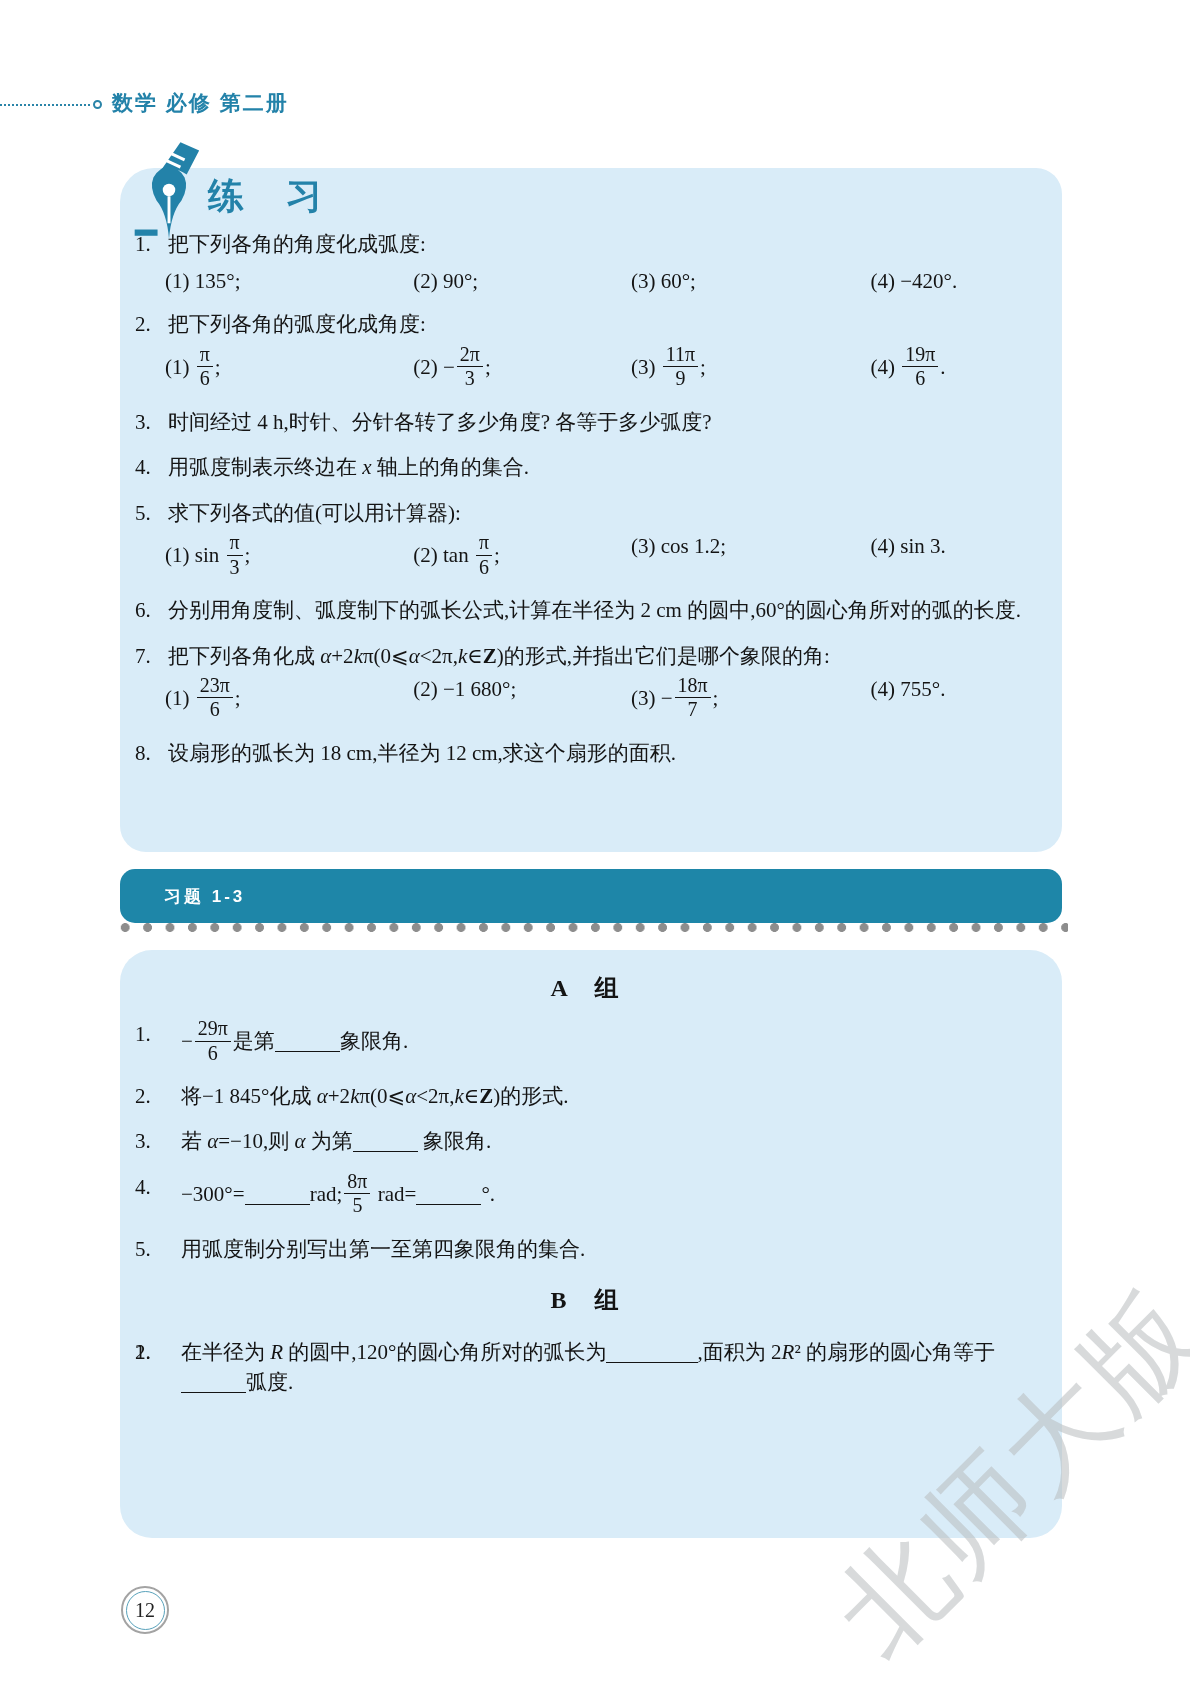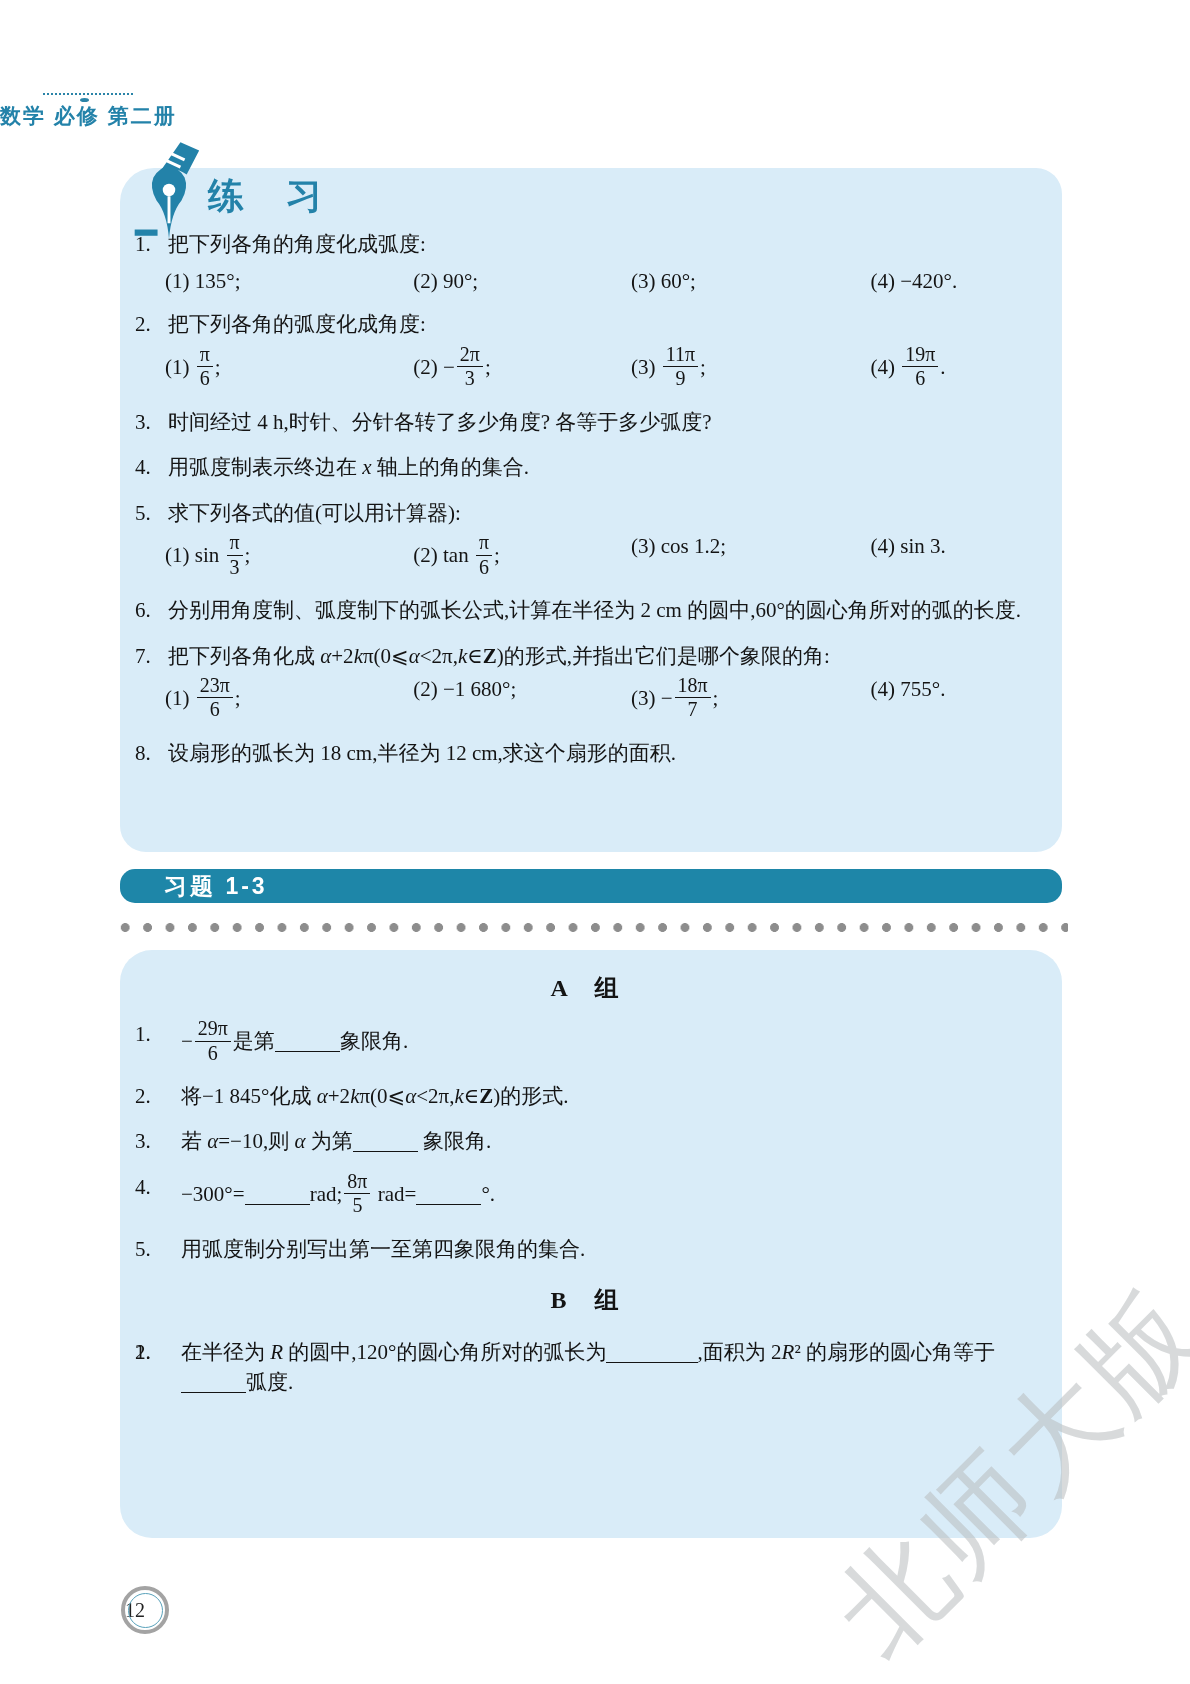--- a/index.html
+++ b/index.html
@@ -3,21 +3,21 @@
 <meta charset="utf-8">
 <style>
   * { margin:0; padding:0; box-sizing:border-box; }
   html,body { background:#ffffff; }
   .page {
     position:relative; width:1190px; height:1684px; background:#fff; overflow:hidden;
     font-family:"Liberation Serif","DejaVu Serif",serif; color:#141414;
   }
 
   
-  .hdr { position:absolute; top:90px; left:0; height:26px; display:flex; align-items:center;flex-direction:column; }
+  .hdr { position:absolute; top:90px; left:0; height:26px; display:flex; align-items:center; }
   .hdr-line { width:90px; border-top:2px dotted #2a84a8; margin-top:3px; }
   .hdr-ring { width:9px; height:9px; border:2px solid #2a84a8; border-radius:50%; background:#fff; margin:3px 10px 0 3px; }
   .hdr-title { font-family:"Liberation Sans","DejaVu Sans",sans-serif; font-weight:bold; font-size:21px; color:#2382a9; letter-spacing:2px; }
 
   
   .panel { position:absolute; left:120px; width:942px; background:#d9ecf8; }
   .practice-panel { top:168px; height:684px; border-radius:34px 26px 26px 26px; padding:46px 26px 0 15px; }
   .problem-panel  { top:950px; height:588px; border-radius:32px; padding:18px 26px 0 15px; }
 
   .pen-icon { position:absolute; left:134px; top:138px; width:70px; height:104px; z-index:3; }
@@ -33,34 +33,34 @@
   .cols.fr { margin-top:6px; }
 
   .frac { display:inline-block; vertical-align:middle; text-align:center; line-height:1.08; font-size:0.95em; margin:0 2px; transform:translateY(-2px); }
   .fnum { display:block; padding:0 3px 1px; border-bottom:1.6px solid #141414; }
   .fden { display:block; padding-top:1px; }
   .mvar { font-style:italic; font-family:"Liberation Serif","DejaVu Serif",serif; }
   .mbold { font-weight:bold; }
   .blank { display:inline-block; height:14px; border-bottom:1.6px solid #141414; vertical-align:-4px; }
 
   
-  .banner { position:absolute; left:120px; top:869px; width:942px; height:34px; background:#1e86a8; border-radius:15px;
+  .banner { position:absolute; left:120px; top:869px; width:942px; height:54px; background:#1e86a8; border-radius:15px;
     color:#fff; display:flex; align-items:center; padding-left:44px;
-    font-family:"Liberation Sans","DejaVu Sans",sans-serif; font-size:23px; font-weight:bold; letter-spacing:3px; }
+    font-family:"Liberation Sans","DejaVu Sans",sans-serif; font-size:17px; font-weight:bold; letter-spacing:3px; }
   .dots { position:absolute; left:114px; top:921px; width:954px; height:13px;
     background-image:radial-gradient(circle, #8d8d8d 4.1px, transparent 4.7px);
     background-size:22.4px 13px; background-repeat:repeat-x; }
 
   .grp-head { text-align:center; font-size:24px; font-weight:bold; letter-spacing:2px; }
   .grp-head.a { margin-top:4px; }
   .grp-head.b { margin-top:20px; }
 
   
-  .badge { position:absolute; left:121px; top:1586px; width:48px; height:48px; border:4px solid #a3a3a3; border-radius:50%;
-    display:flex; align-items:center; font-size:20px; color:#222; background:#fff; }
+  .badge { position:absolute; left:121px; top:1586px; width:48px; height:48px; border:2px solid #a3a3a3; border-radius:50%;
+    display:flex; align-items:center; justify-content:center; font-size:20px; color:#222; background:#fff; }
   .badge::before { content:""; position:absolute; inset:2.5px; border:1.5px solid #59a2bb; border-radius:50%; }
 
   .watermark { position:absolute; left:750px; top:1398px; width:540px; text-align:center;
     transform:rotate(-45deg); font-size:110px; letter-spacing:5px; color:#b9bdbf; opacity:0.55;
     z-index:6; pointer-events:none; font-family:"Liberation Serif","DejaVu Serif",serif; }
 </style>
 </head>
 <body>
 
 <div class="page">

